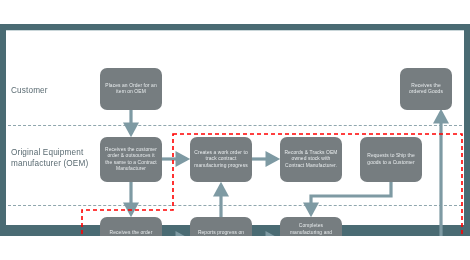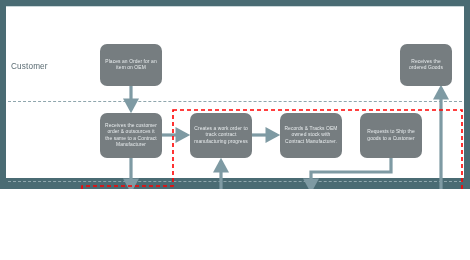--- a/index.html
+++ b/index.html
@@ -6,24 +6,25 @@
     margin: 0;
     padding: 0;
     background: #ffffff;
   }
   body {
     font-family: "Liberation Sans", sans-serif;
   }
   #root {
     position: relative;
     width: 470px;
-    height: 189px;
+    height: 212px;
     overflow: hidden;
     background: #ffffff;
     box-sizing: border-box;
+    margin-top: 24px;
   }
   
   .frame-top {
     position: absolute;
     left: 0; top: 0;
     width: 470px; height: 6px;
     background: #4a6b73;
   }
   .frame-bottom {
     position: absolute;
@@ -109,20 +110,22 @@
   <div class="frame-top"></div>
   <div class="frame-bottom"></div>
   <div class="frame-left"></div>
   <div class="frame-right"></div>
   <div class="inner-hairline-top"></div>
 
   <div class="lane-sep" style="left:8px; top:101px; width:454px;"></div>
   <div class="lane-sep" style="left:8px; top:181px; width:454px;"></div>
 
   <div class="lane-label" style="left:11px; top:61px;">Customer</div>
+  <div class="lane-label" style="left:11px; top:123px;">Original Equipment
+manufacturer (OEM)</div>
 
   <svg id="connectors" viewBox="0 0 470 260">
     <defs>
       <marker id="ah" markerWidth="5" markerHeight="5" refX="3.6" refY="2.5" orient="auto">
         <path d="M0,0 L4.6,2.5 L0,5 Z" fill="#7e9aa3"></path>
       </marker>
     </defs>
     <g stroke="#7e9aa3" stroke-width="3.2" fill="none" marker-end="url(#ah)">
 
       <path d="M131,86 L131,110"></path>

